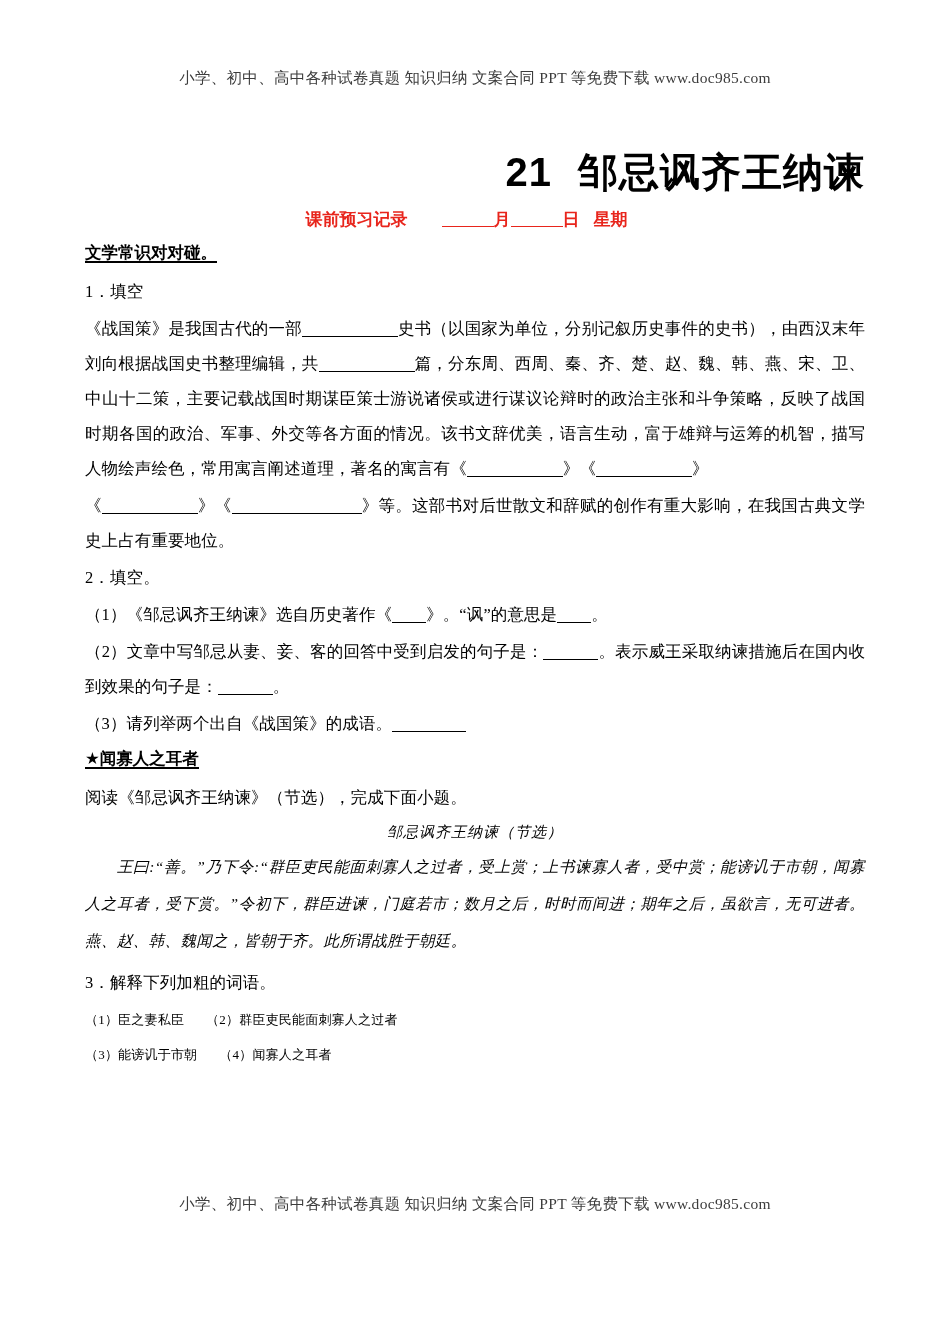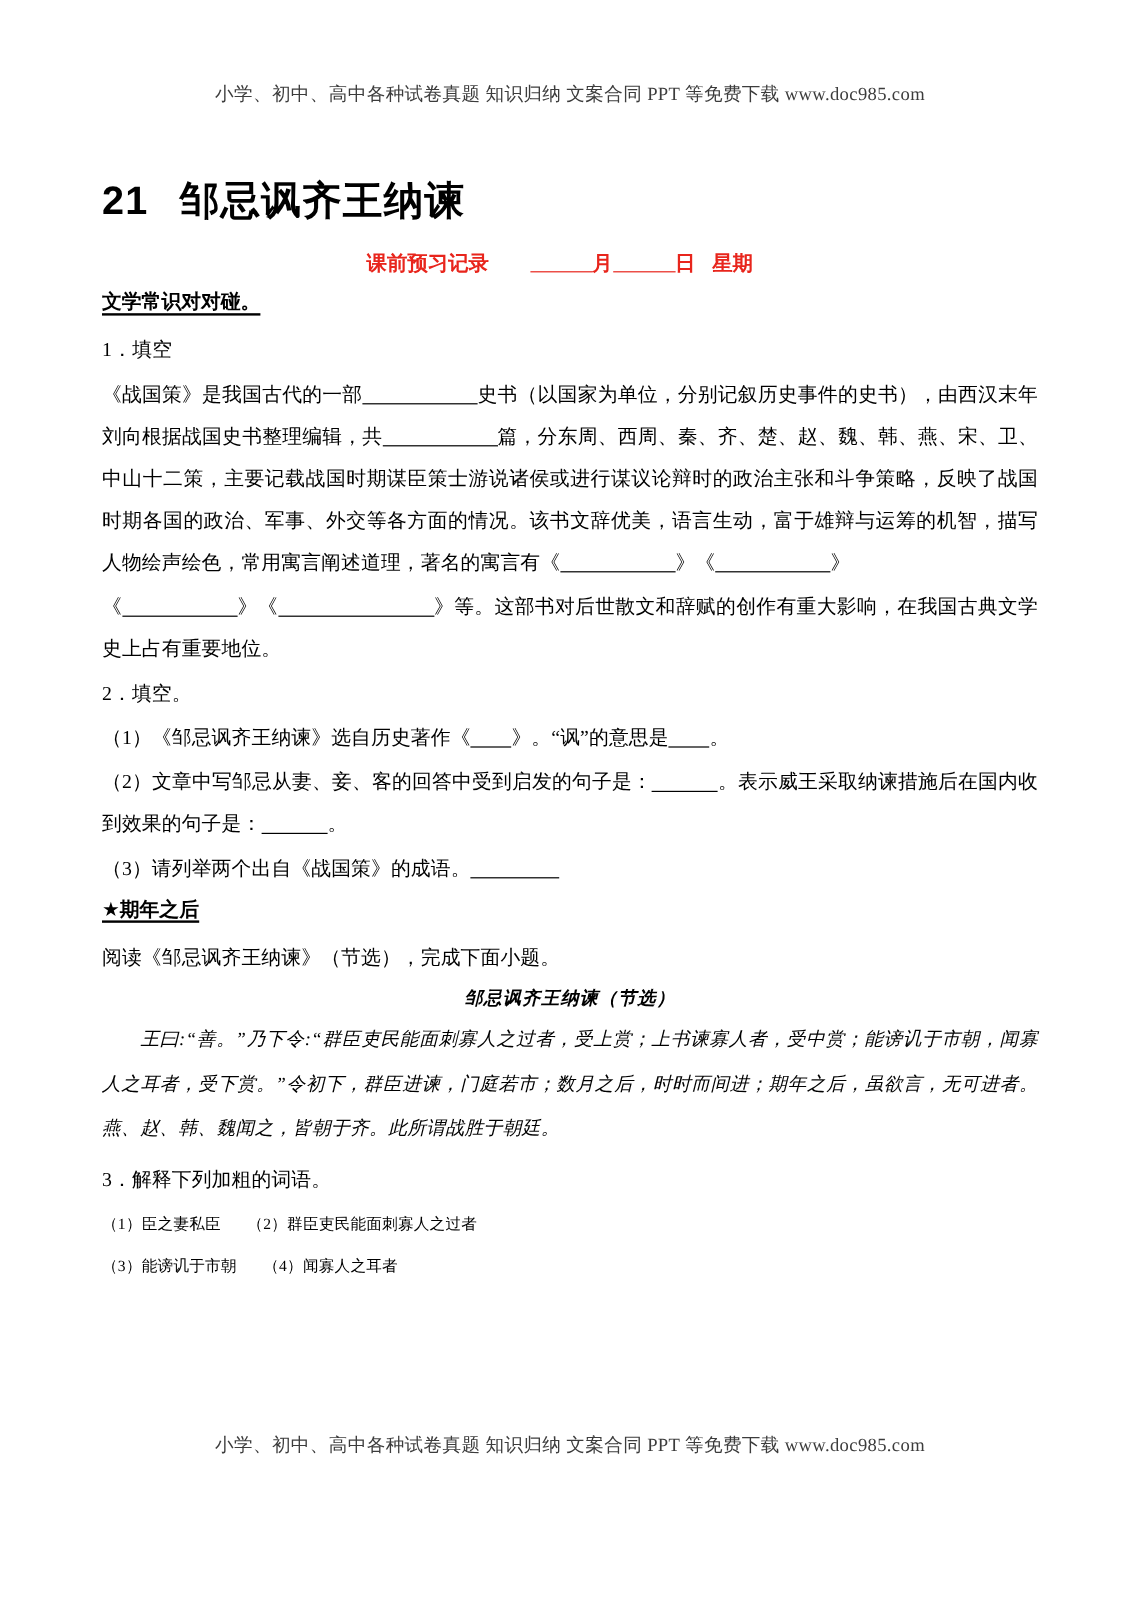--- a/index.html
+++ b/index.html
@@ -36,24 +36,24 @@
   }
   .watermark-top { position: absolute; left: 0; right: 0; top: 68px; }
   .watermark-bottom { position: absolute; left: 0; right: 0; top: 1194px; }
 
   
   .doc-title {
     position: absolute;
     left: 85px;
     right: 85px;
     top: 145px;
-    text-align: left;
+    text-align: right;
     font-family: "Liberation Sans", "DejaVu Sans", sans-serif;
     font-weight: bold;
-    font-size: 33px;
+    font-size: 40px;
     letter-spacing: 1px;
   }
   .doc-title .num { margin-right: 26px; }
 
   .subtitle {
     position: absolute;
     left: 68px;
     right: 85px;
     top: 208px;
     text-align: center;
@@ -120,21 +120,20 @@
   .bl-xl { width: 130px; }
 
   
   .passage-title {
     text-align: center;
     font-family: "Liberation Serif", "DejaVu Serif", serif;
     font-style: italic;
     font-size: 15px;
     margin: 8px 0 6px 0;
     letter-spacing: 1px;
-    font-weight: bold;
   }
   .passage {
     font-family: "Liberation Serif", "DejaVu Serif", serif;
     font-style: italic;
     font-size: 15.5px;
     line-height: 37px;
     text-align: justify;
     margin: 0 0 2px 0;
     letter-spacing: 0.4px;
   }
@@ -174,21 +173,21 @@
     <p class="para"><span>《</span><span class="bl bl-l"></span><span>》《</span><span class="bl bl-xl"></span><span>》等。这部书对后世散文和辞赋的创作有重大影响，在我国古典文学史上占有重要地位。</span></p>
 
     <p class="para">2．填空。</p>
 
     <p class="para"><span>（1）《邹忌讽齐王纳谏》选自历史著作《</span><span class="bl bl-xs"></span><span>》。“讽”的意思是</span><span class="bl bl-xs"></span><span>。</span></p>
 
     <p class="para"><span>（2）文章中写邹忌从妻、妾、客的回答中受到启发的句子是：</span><span class="bl bl-s"></span><span>。表示威王采取纳谏措施后在国内收到效果的句子是：</span><span class="bl bl-s"></span><span>。</span></p>
 
     <p class="para"><span>（3）请列举两个出自《战国策》的成语。</span><span class="bl bl-m"></span></p>
 
-    <div class="sec-head" style="margin-top:8px"><span class="ul">★期年之后</span></div>
+    <div class="sec-head" style="margin-top:8px"><span class="ul">★闻寡人之耳者</span></div>
 
     <p class="para">阅读《邹忌讽齐王纳谏》（节选），完成下面小题。</p>
 
     <div class="passage-title">邹忌讽齐王纳谏（节选）</div>
 
 
     <p class="passage ind">王曰:“善。”乃下令:“群臣吏民能面刺寡人之过者，受上赏；上书谏寡人者，受中赏；能谤讥于市朝，闻寡人之耳者，受下赏。”令初下，群臣进谏，门庭若市；数月之后，时时而间进；期年之后，虽欲言，无可进者。燕、赵、韩、魏闻之，皆朝于齐。此所谓战胜于朝廷。</p>
 
     <p class="para" style="margin-top:6px">3．解释下列加粗的词语。</p>
 

